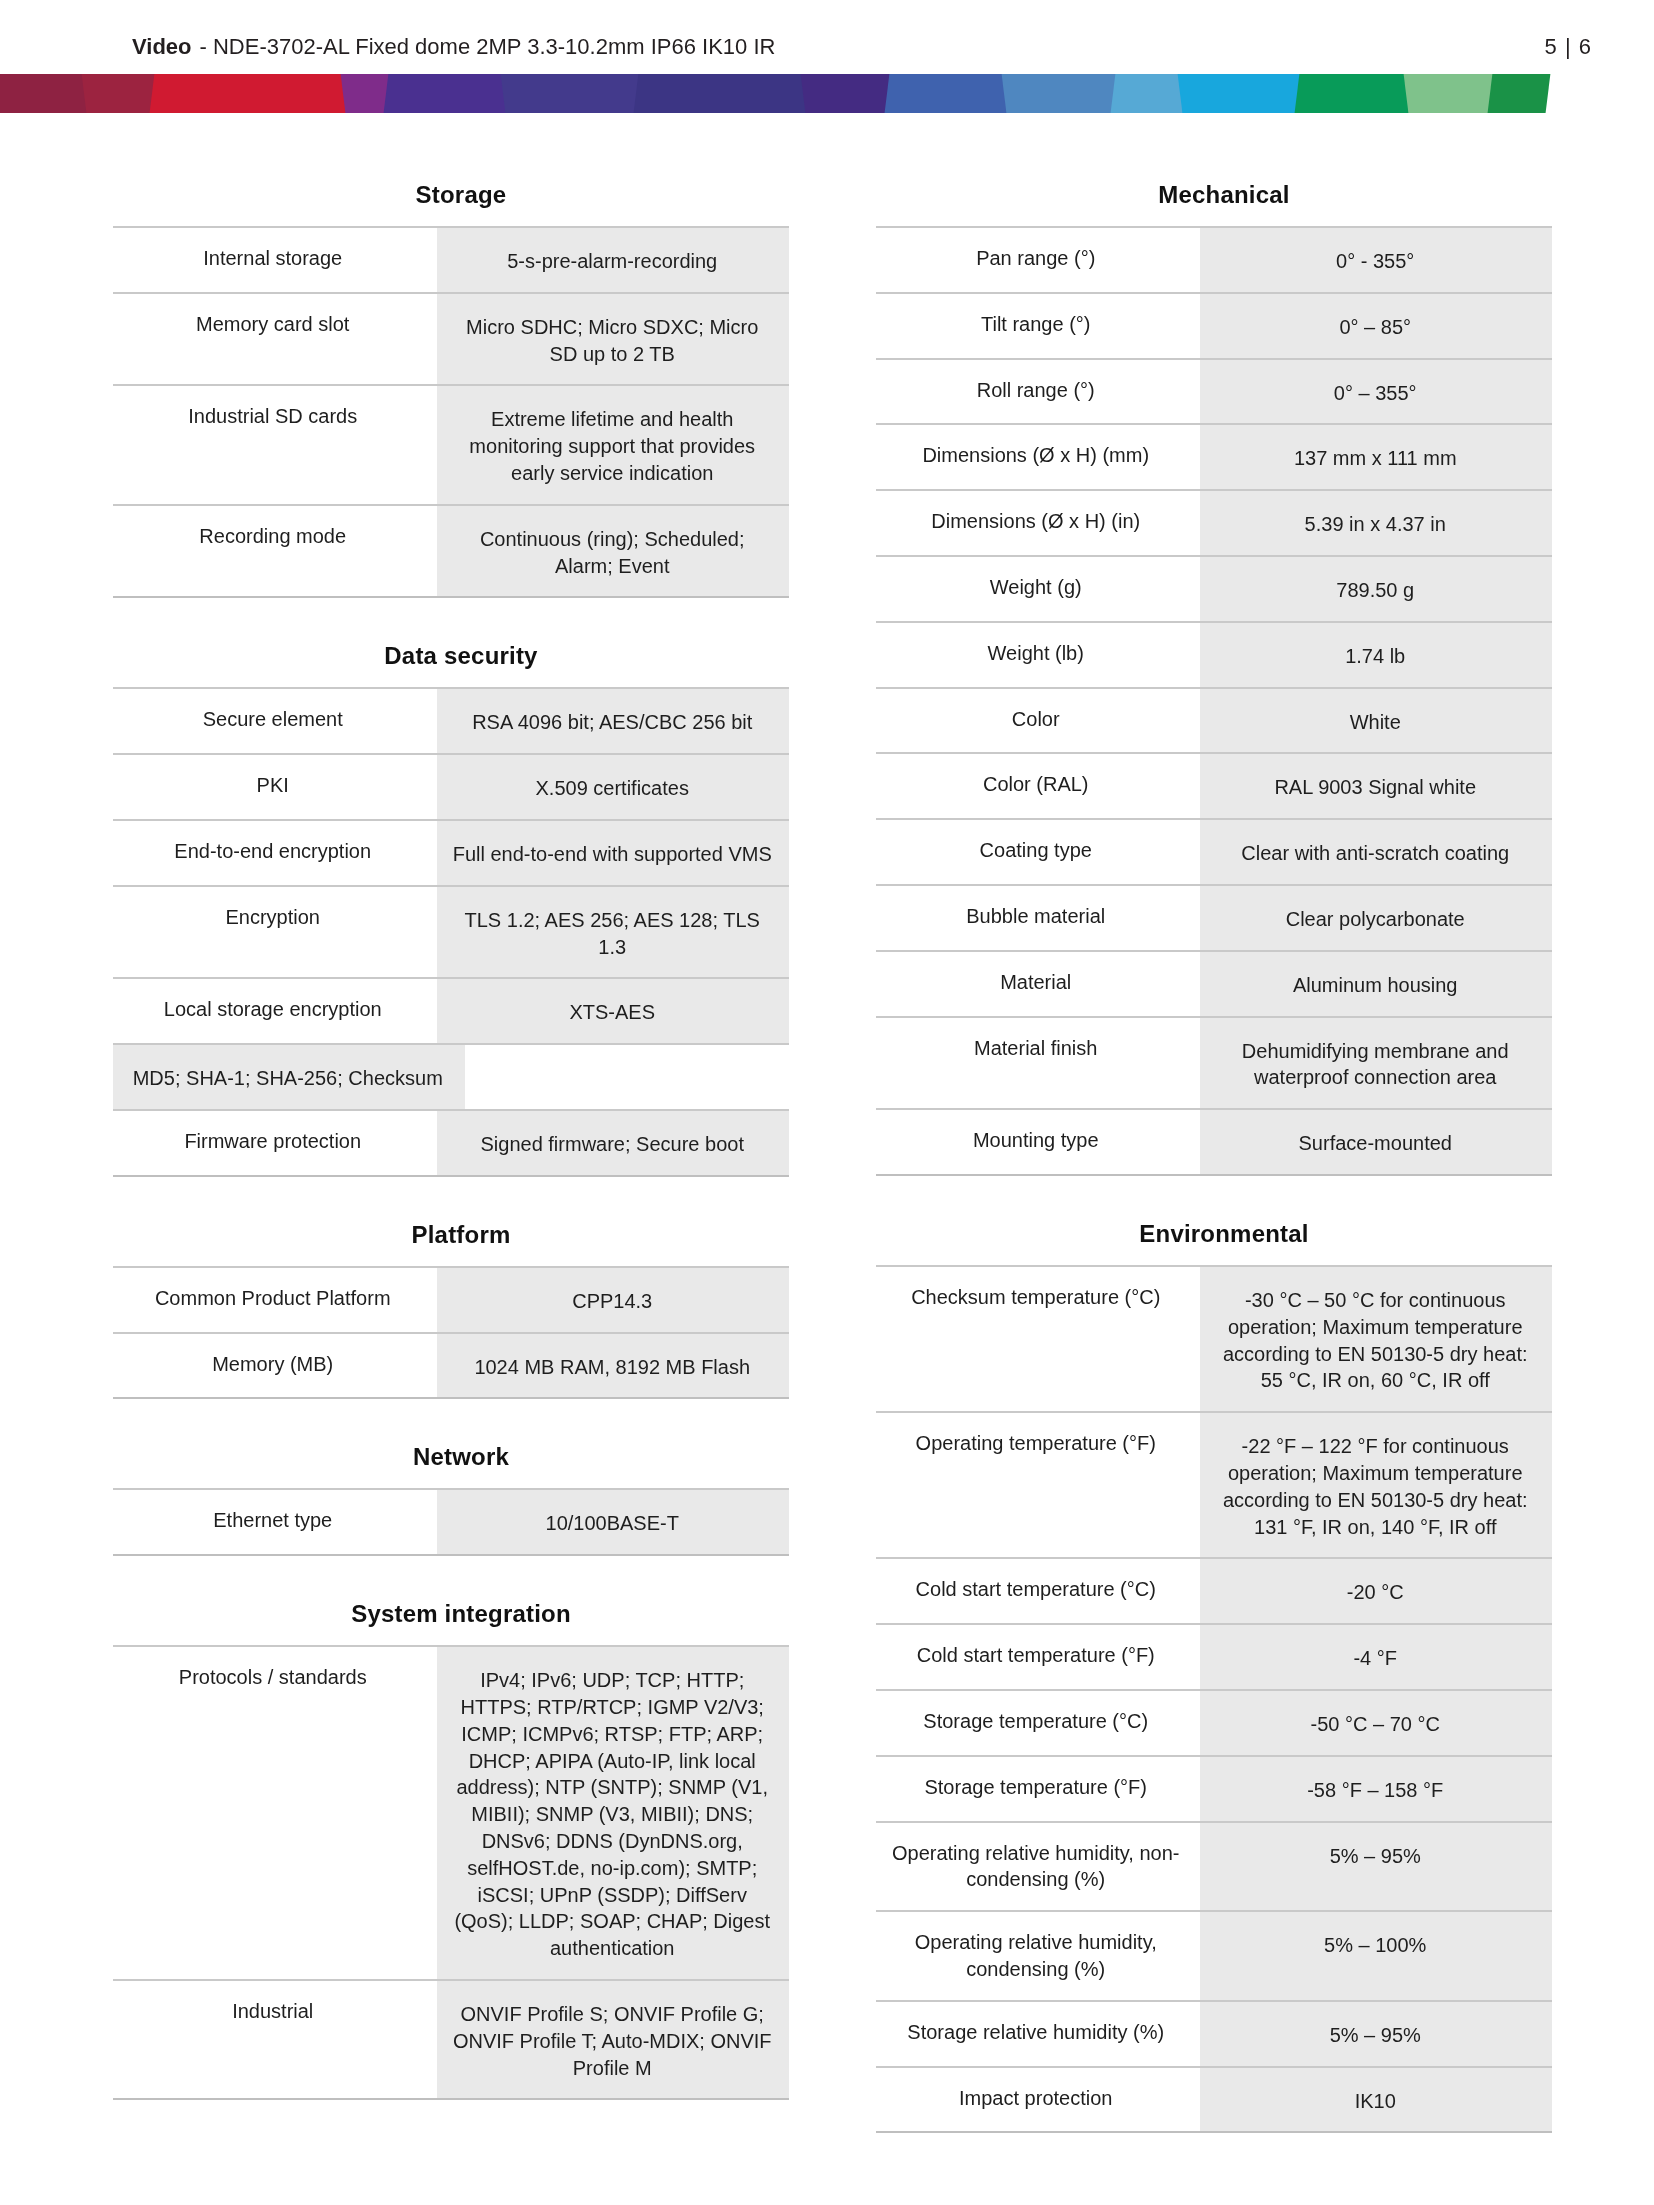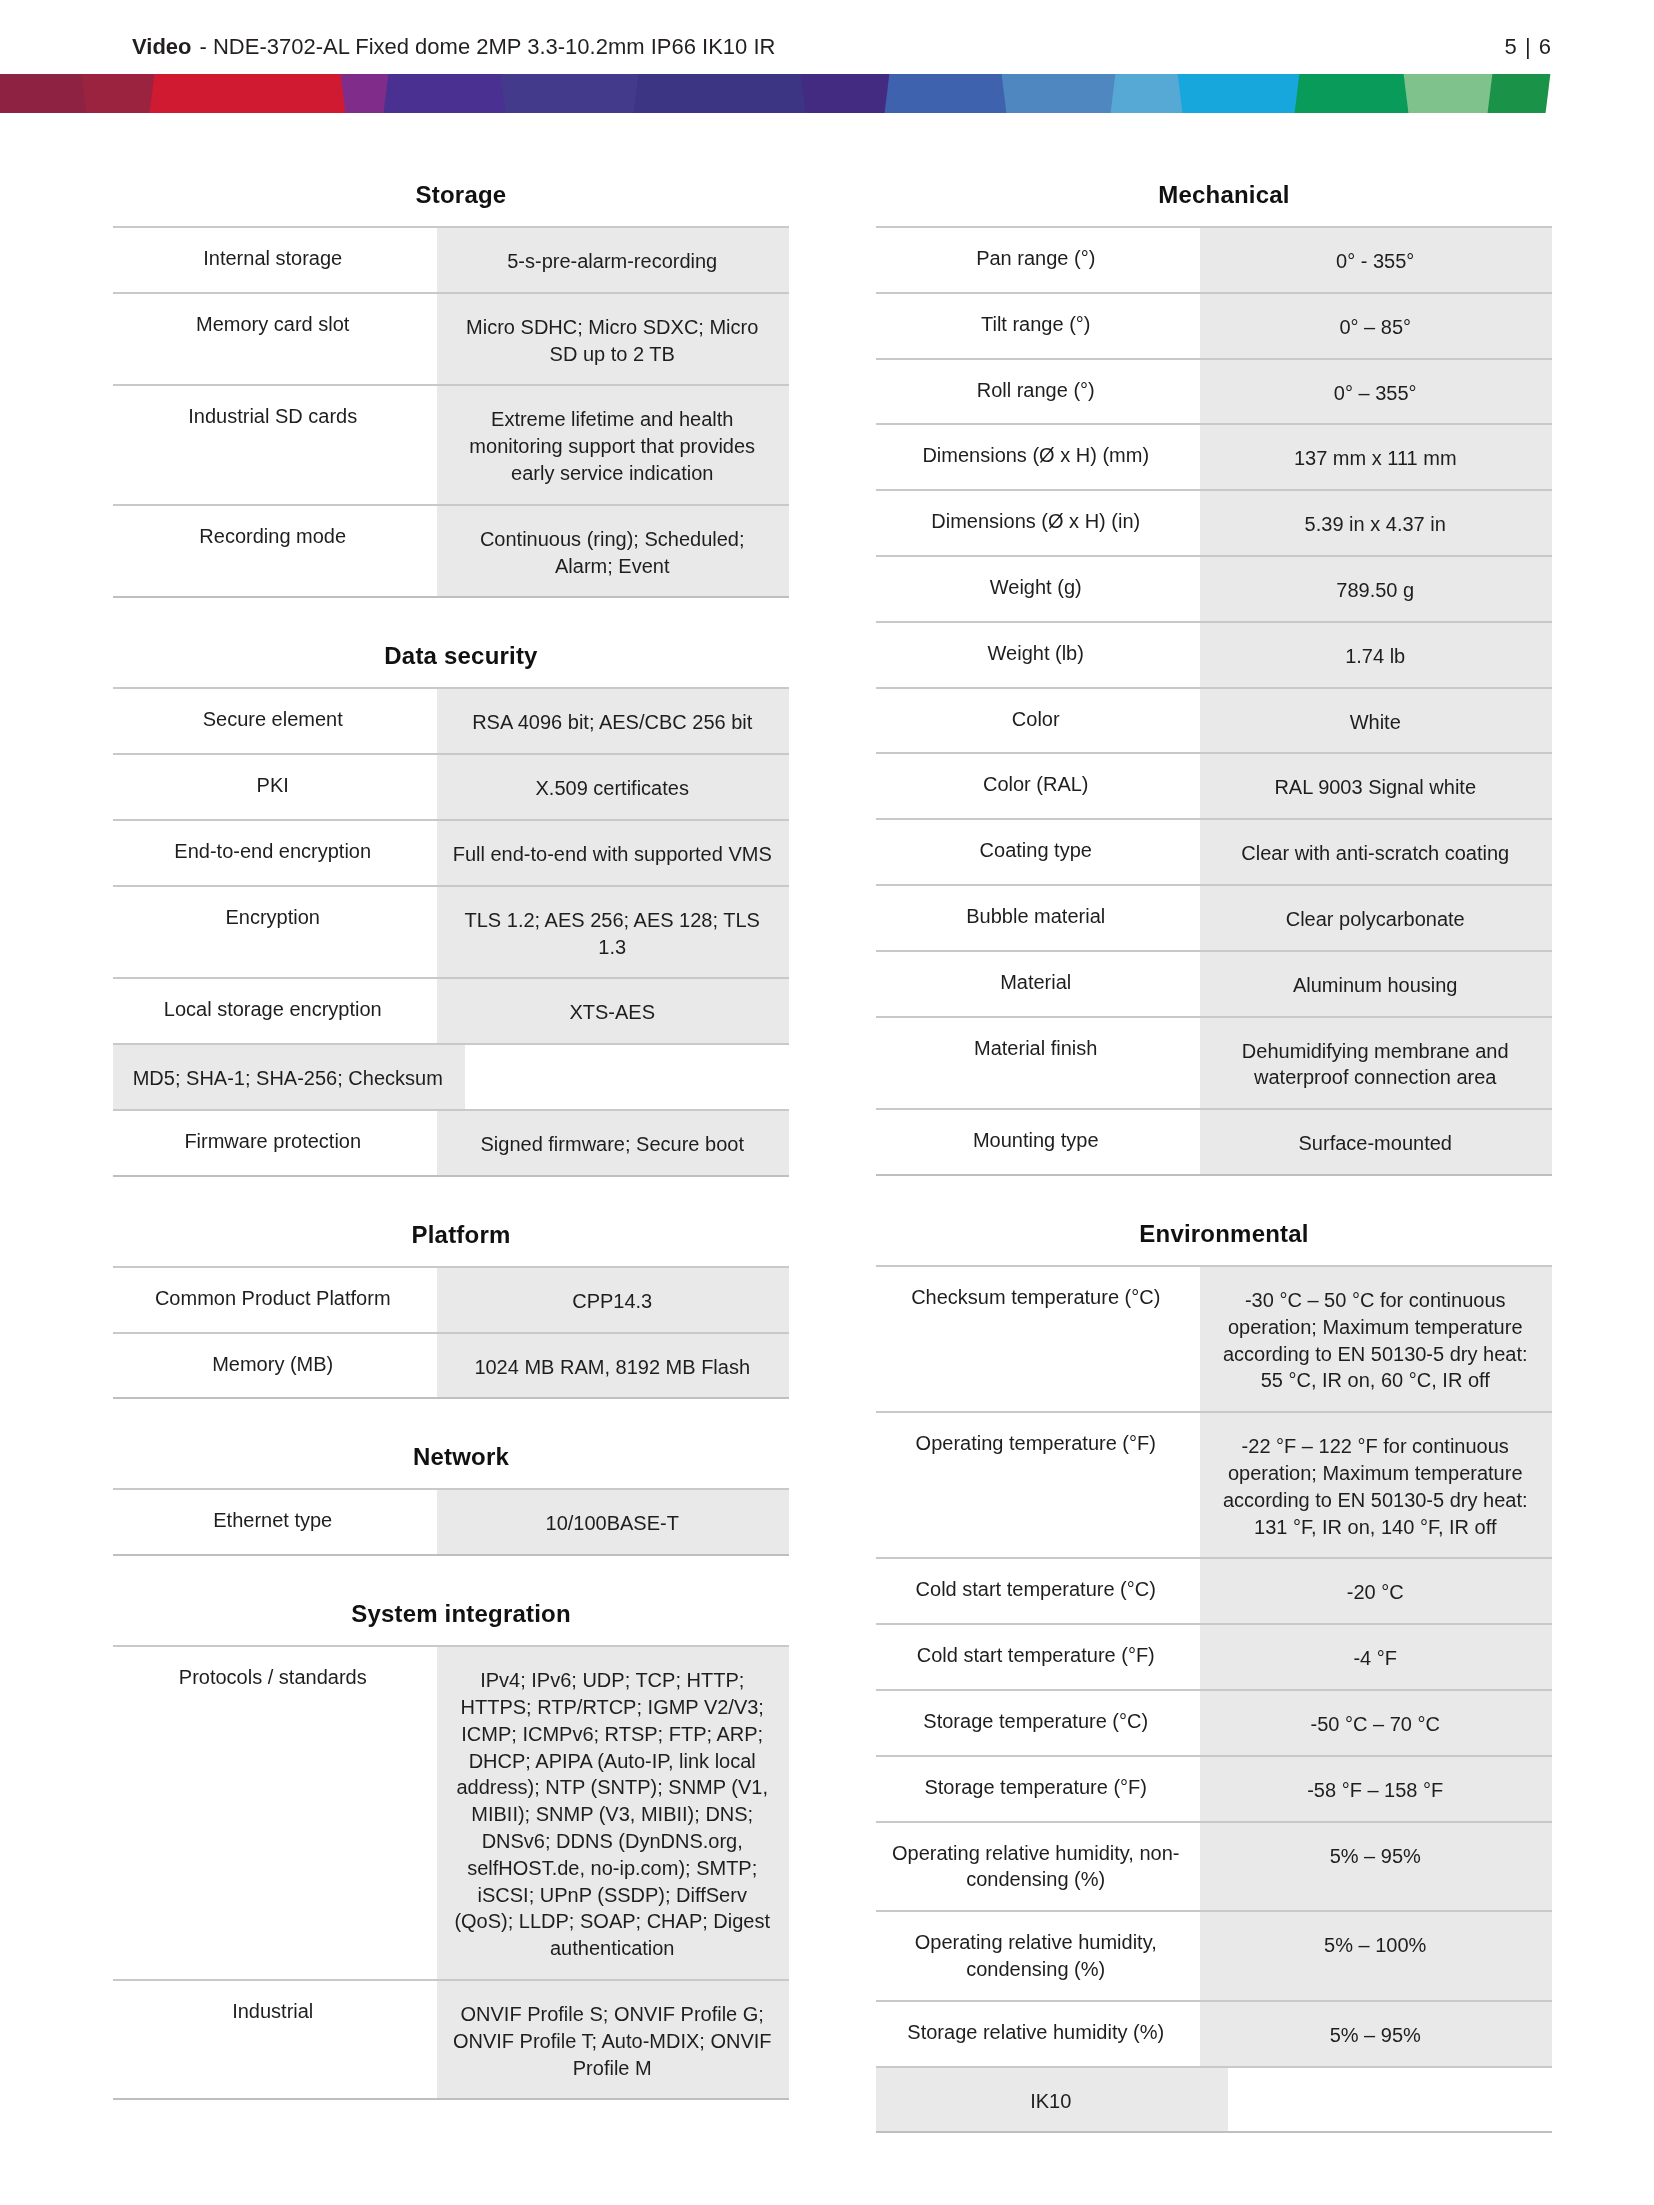--- a/index.html
+++ b/index.html
@@ -13,21 +13,21 @@
     -webkit-font-smoothing: antialiased;
   }
   .page {
     position: relative;
     width: 1654px;
     min-height: 2205px;
     overflow: hidden;
   }
   
   .doc-header {
-    padding: 34px 102px 0 132px;
+    padding: 34px 62px 0 132px;
     font-size: 22px;
     display: flex;
     align-items: baseline;
     color: #231f20;
   }
   .doc-header .bold { font-weight: bold; }
   .doc-header .title-rest { margin-left: 8px; white-space: nowrap; }
   .doc-header .page-num { margin-left: auto; letter-spacing: 1px; }
   
   .stripe {
@@ -343,20 +343,21 @@
     <div class="spec-label">Operating relative humidity, condensing (%)</div>
     <div class="spec-value">5% – 100%</div>
   </div>
 
   <div class="spec-row">
     <div class="spec-label">Storage relative humidity (%)</div>
     <div class="spec-value">5% – 95%</div>
   </div>
 
   <div class="spec-row">
+    <div class="spec-label">Impact protection</div>
     <div class="spec-value">IK10</div>
   </div>
 </div>
   </section>
 </div>
   </main>
 
 </div>
 
 </body></html>

